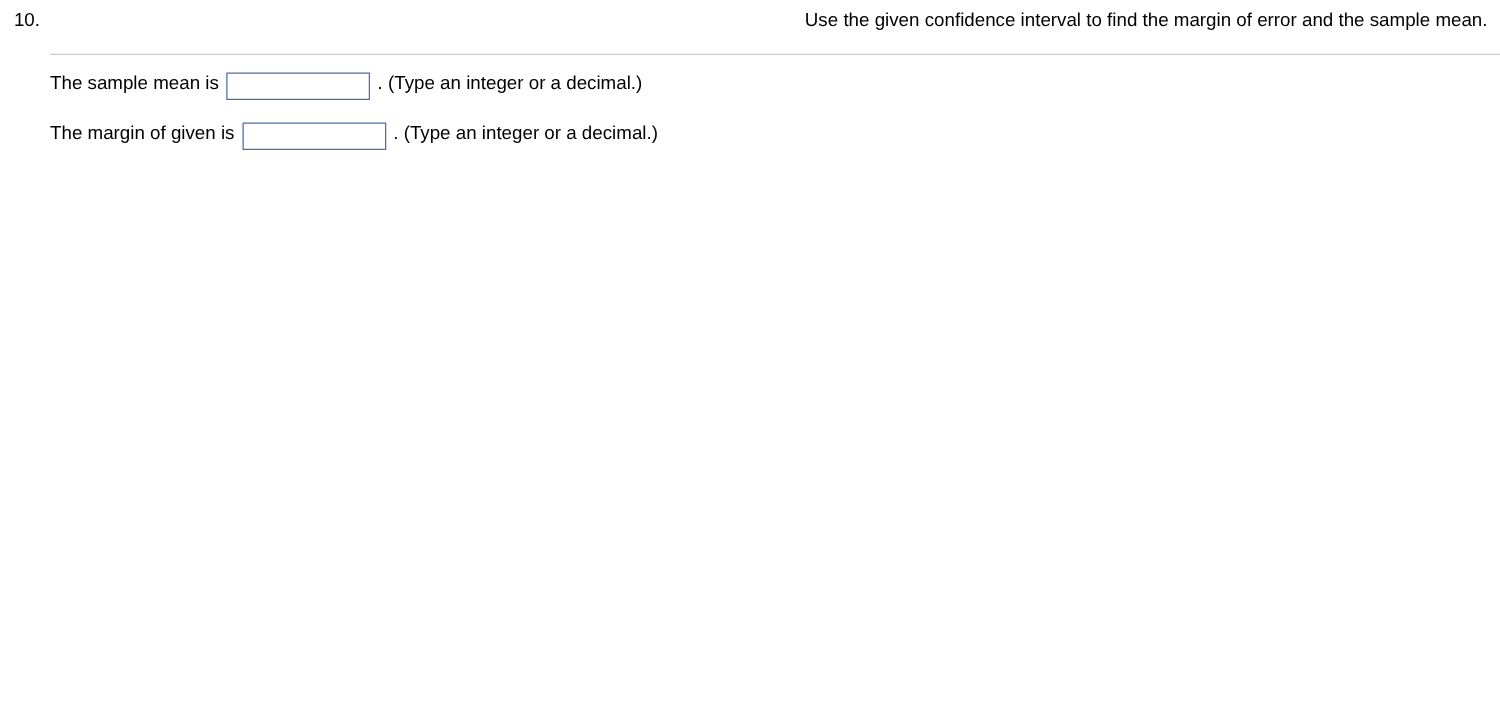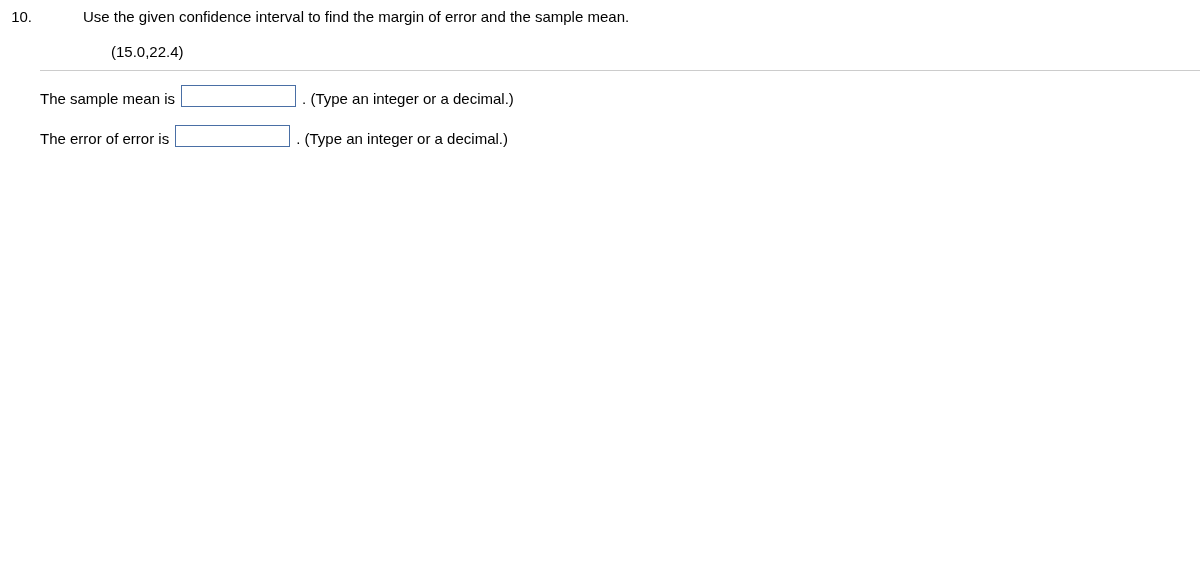--- a/index.html
+++ b/index.html
@@ -23,39 +23,40 @@
       padding: 0 10px;
     }
     .question-number {
       width: 32px;
       text-align: right;
       padding-right: 10px;
       flex-shrink: 0;
     }
     .question-body {
       flex: 1;
+      text-align: right;
     }
     .question-text {
       margin-bottom: 18px;
     }
     .interval {
       padding-left: 28px;
       margin-bottom: 10px;
     }
     .divider {
       border: none;
       border-top: 1px solid #ccc;
       margin: 0 0 0 40px;
     }
     .answers {
       padding: 14px 0 0 40px;
     }
     .answer-line {
       display: flex;
-      align-items: flex-end;
+      align-items: flex-start;
       margin-bottom: 18px;
       gap: 4px;
     }
     .answer-label {
       white-space: nowrap;
     }
     .answer-input {
       width: 115px;
       height: 22px;
       border: 1px solid #4a6fa5;
@@ -68,30 +69,29 @@
       white-space: nowrap;
     }
   </style>
 </head>
 <body>
 
 <div class="question-row">
   <div class="question-number">10.</div>
   <div class="question-body">
     <div class="question-text">Use the given confidence interval to find the margin of error and the sample mean.</div>
-    <div class="interval">(15.0,22.4)</div>
   </div>
 </div>
 
 <hr class="divider">
 
 <div class="answers">
   <div class="answer-line">
     <span class="answer-label">The sample mean is</span>
     <input type="text" class="answer-input" style="">
     <span class="hint">. (Type an integer or a decimal.)</span>
   </div>
   <div class="answer-line">
-    <span class="answer-label">The error of error is</span>
+    <span class="answer-label">The margin of given is</span>
     <input type="text" class="answer-input" style="">
     <span class="hint">. (Type an integer or a decimal.)</span>
   </div>
 </div>
 
 </body></html>

